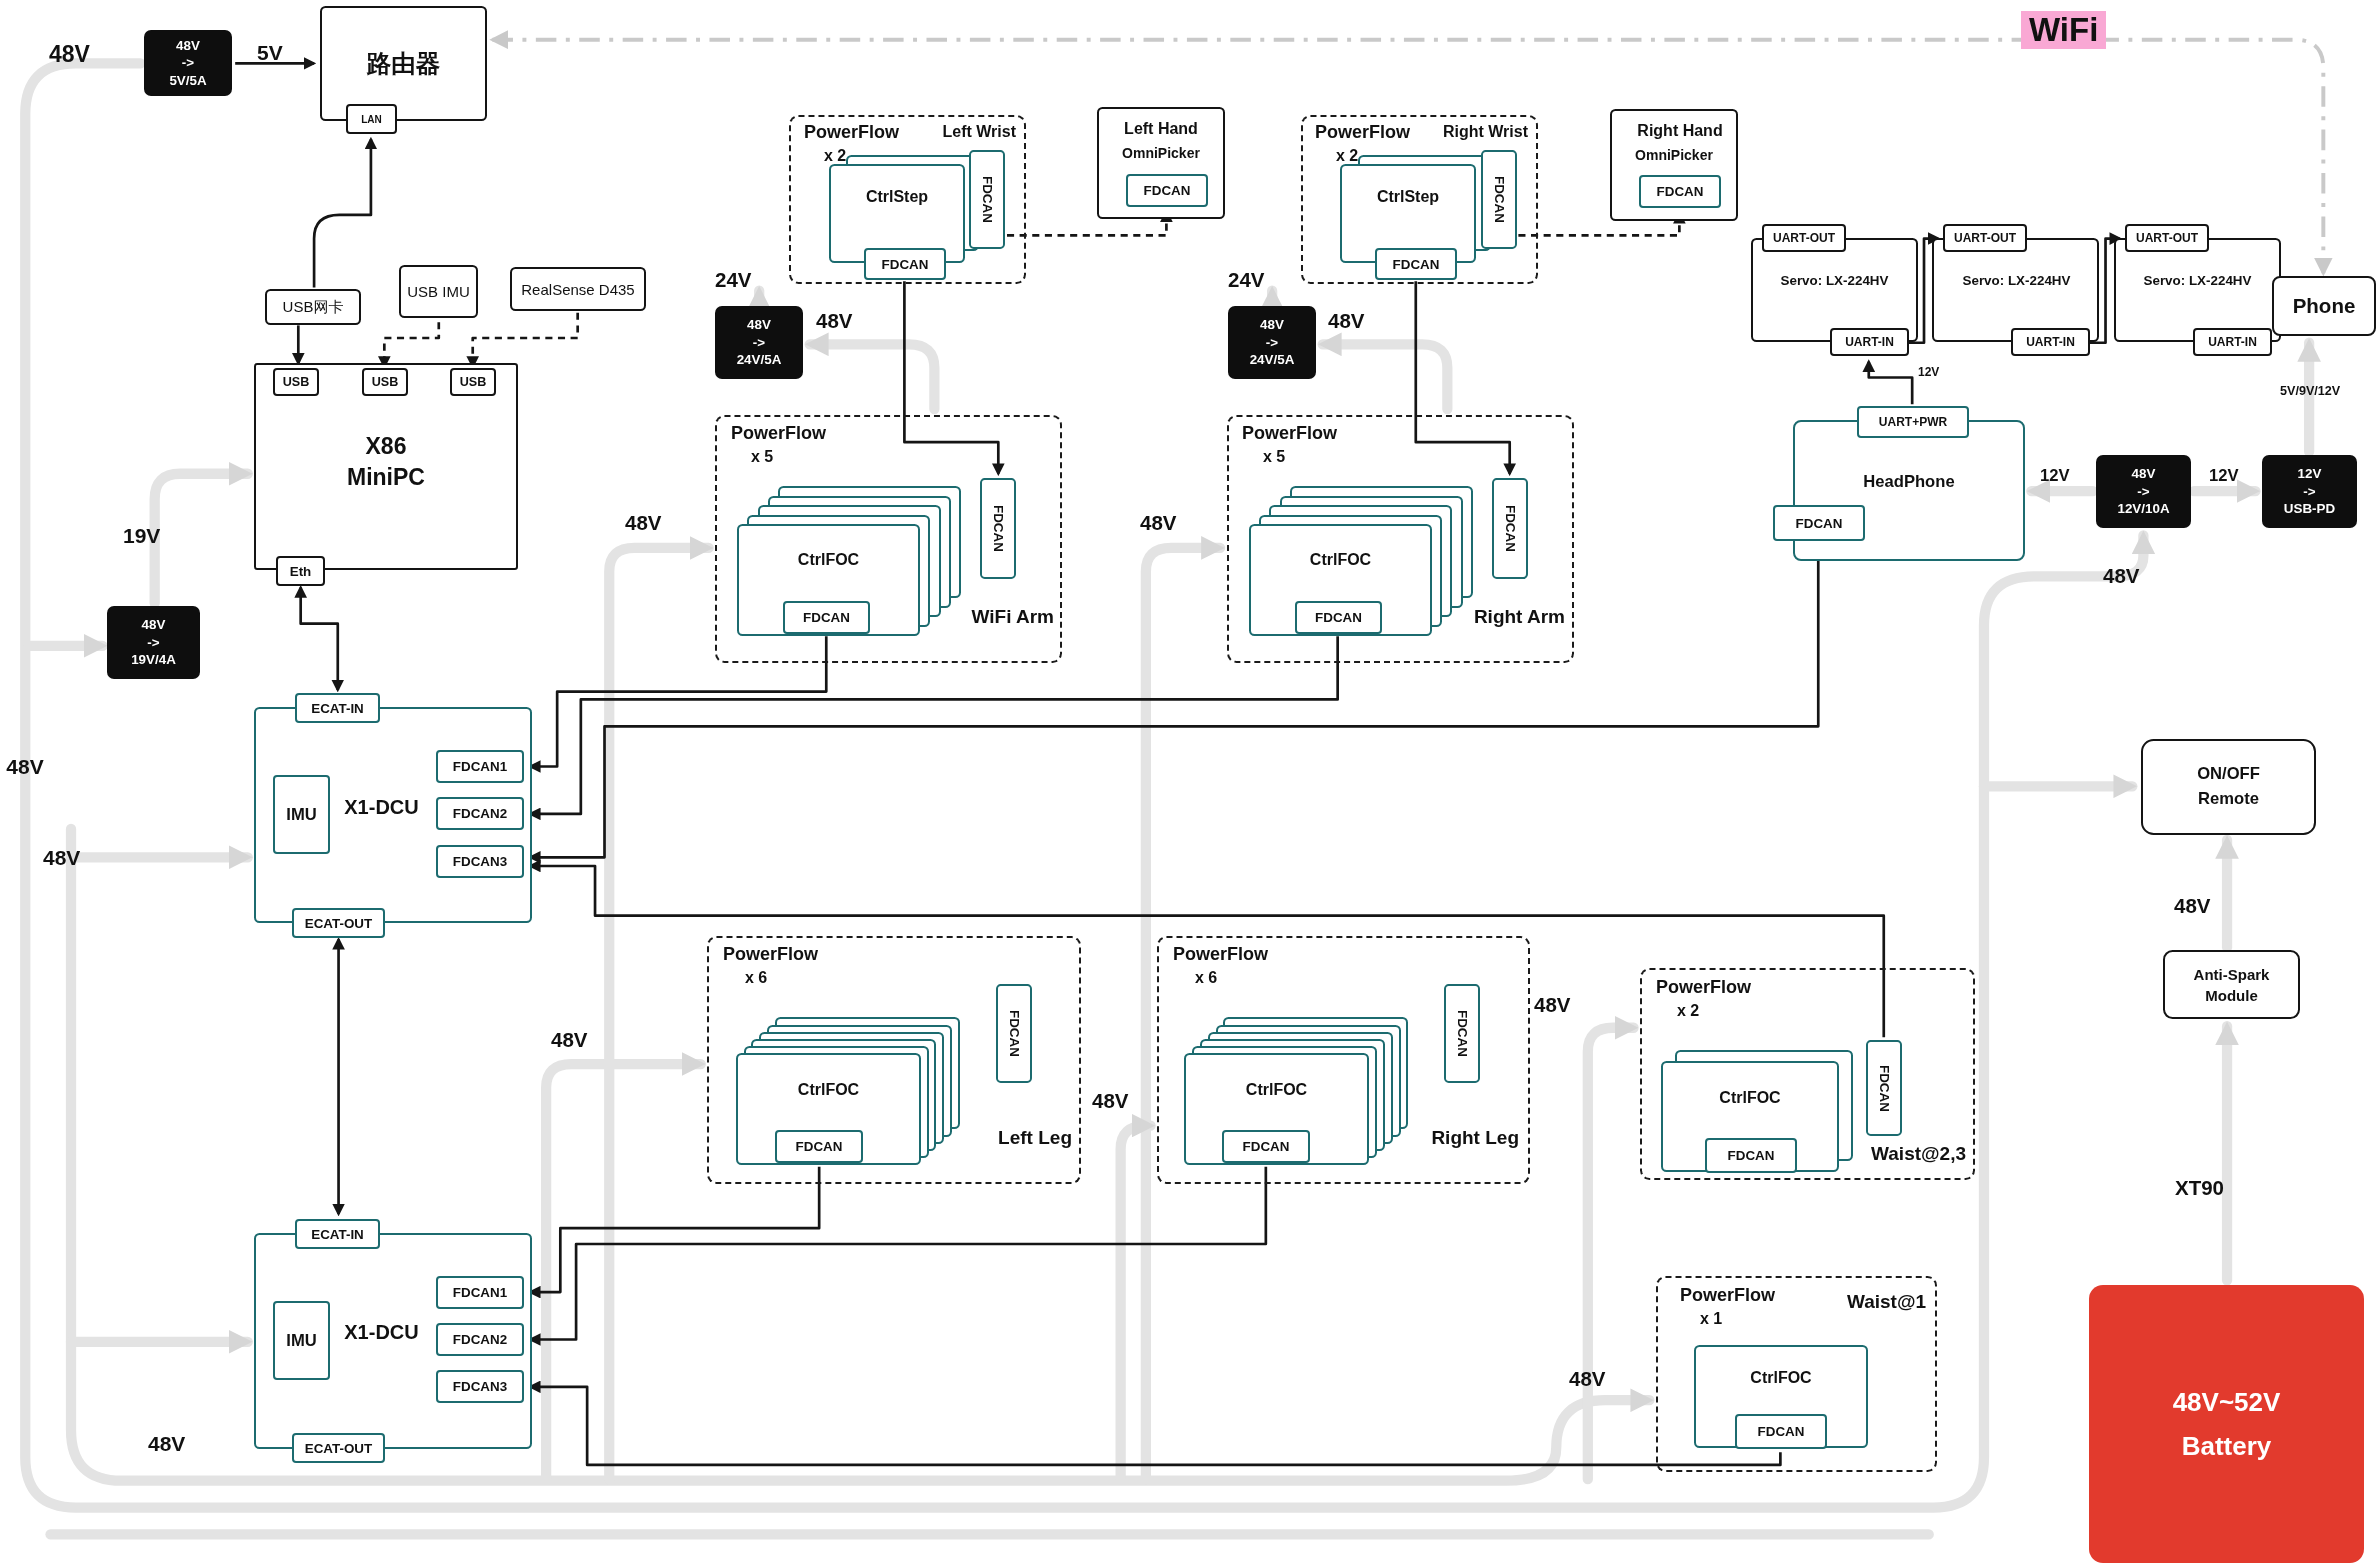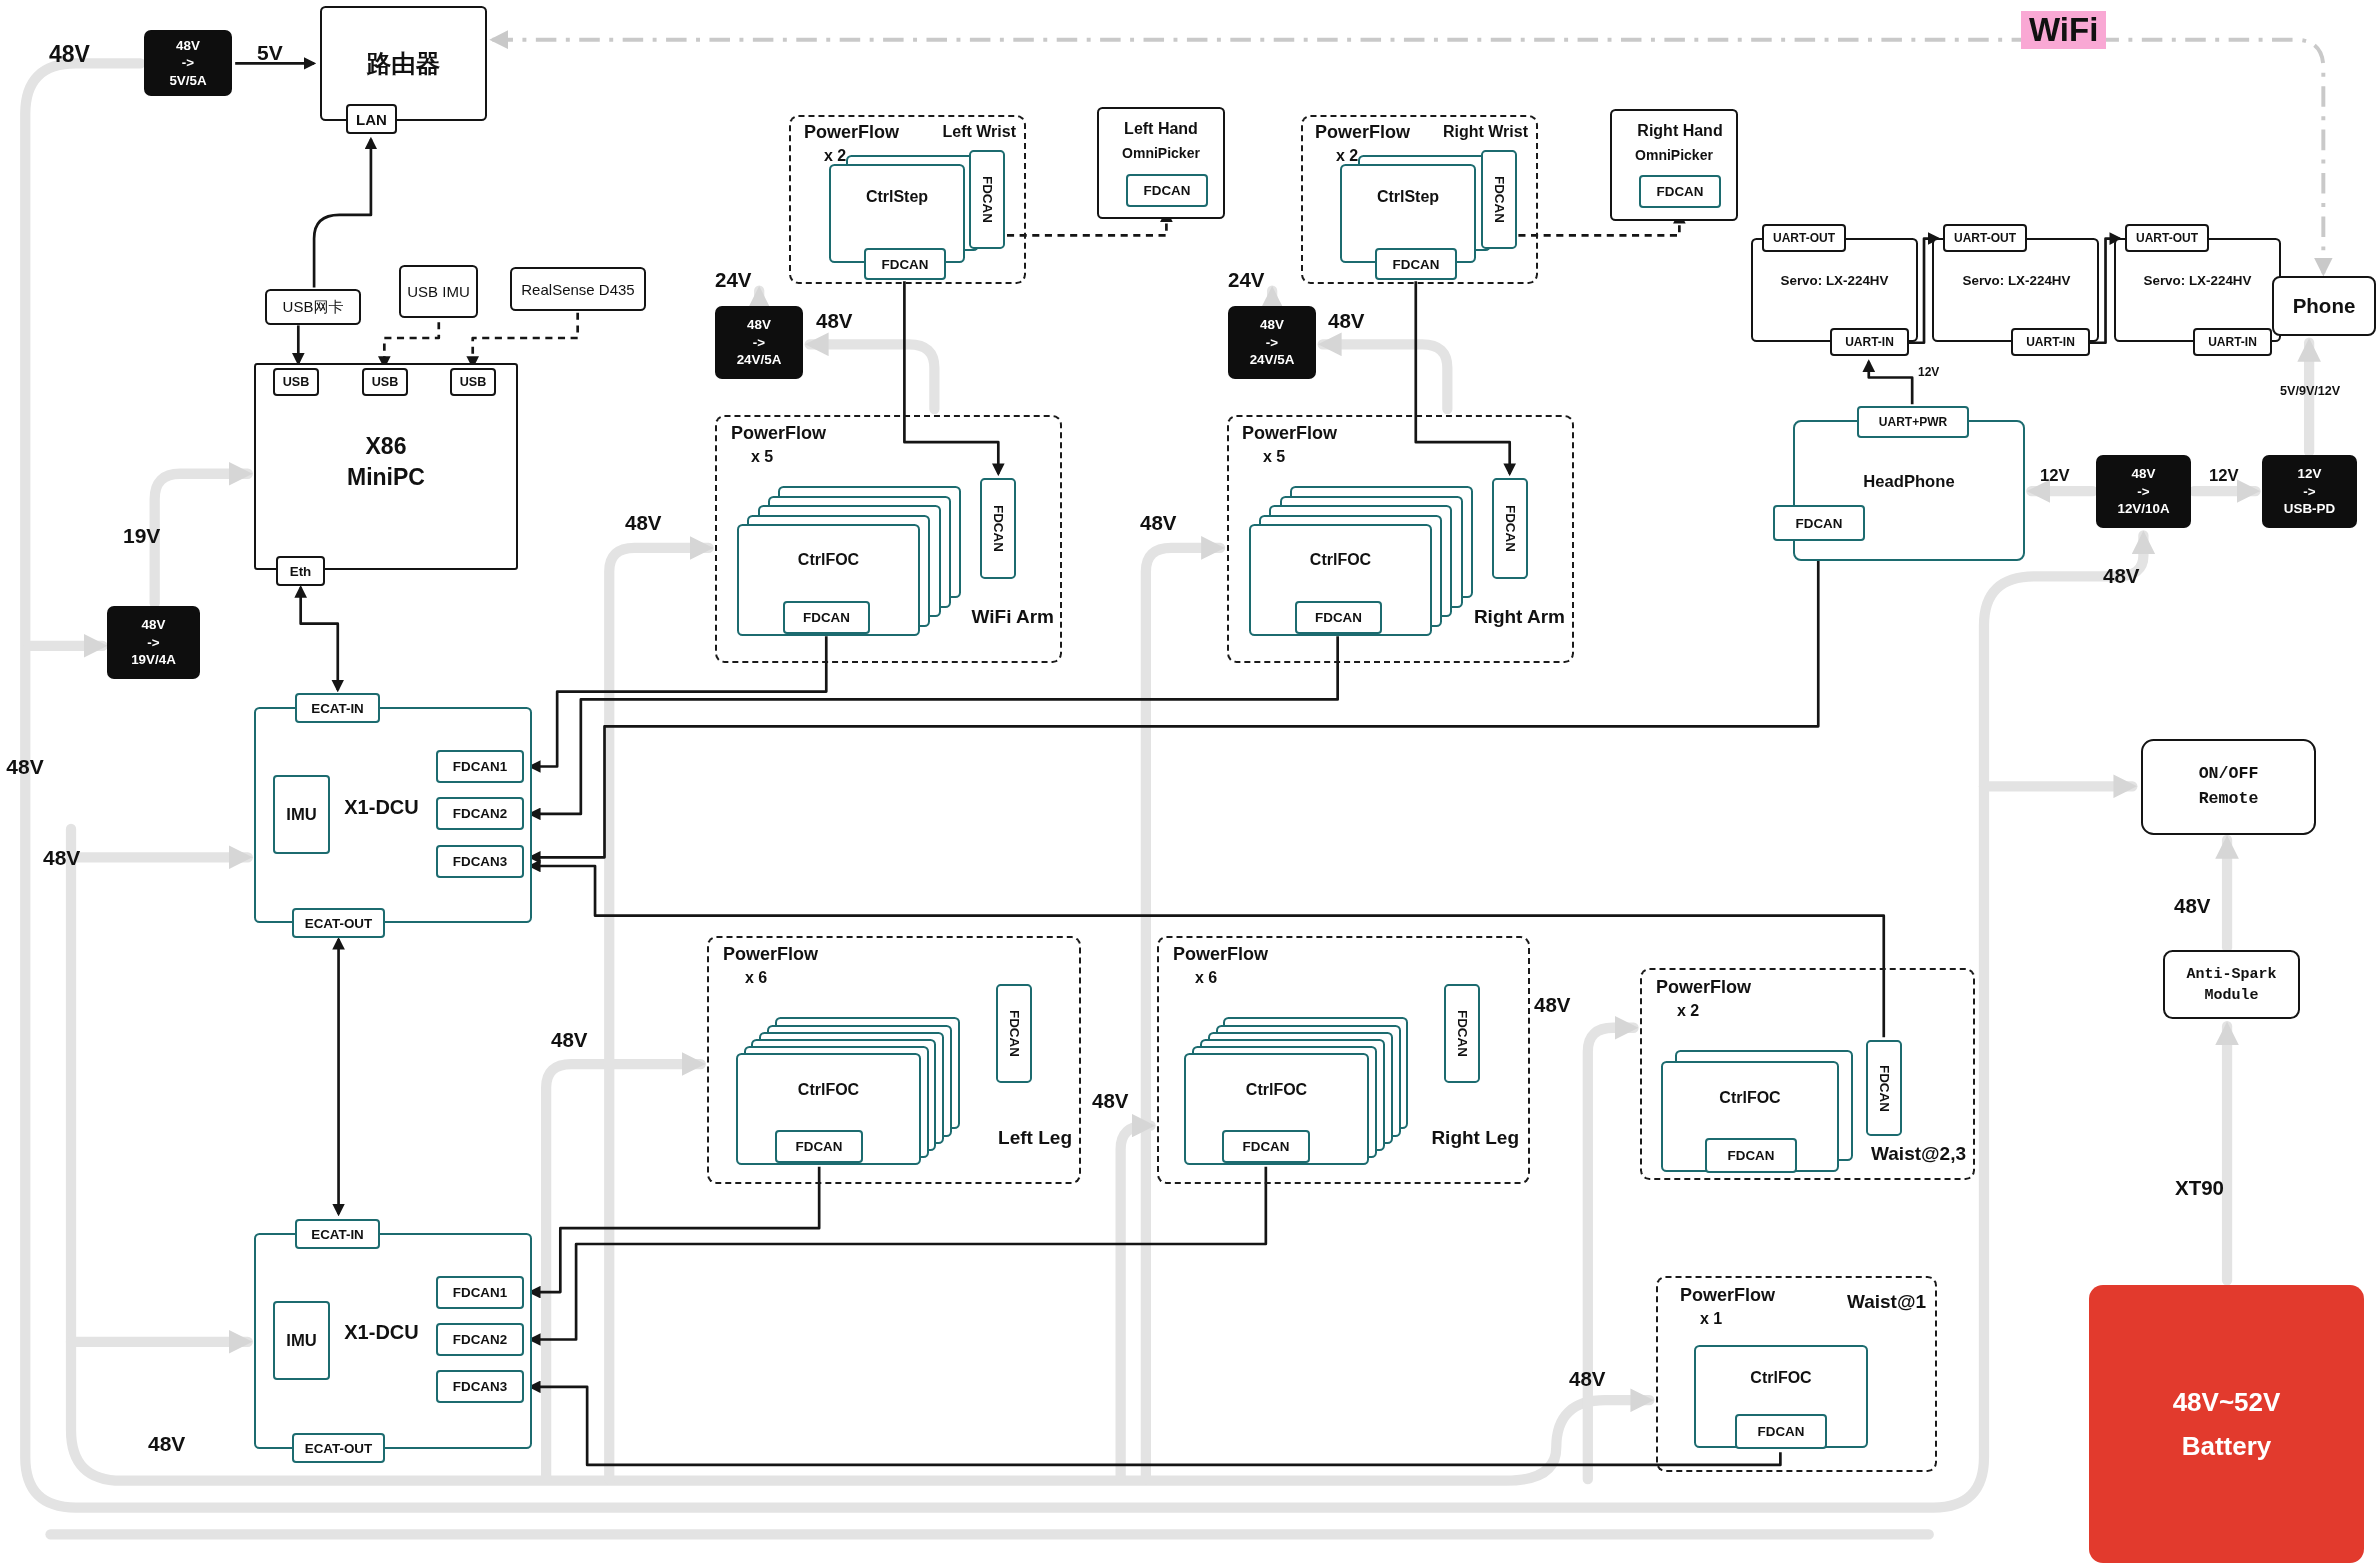--- a/index.html
+++ b/index.html
@@ -17,21 +17,21 @@
   .chip{position:absolute;background:#0e0e0e;color:#fff;border-radius:7px;z-index:3;display:flex;flex-direction:column;
         align-items:center;justify-content:center;font-weight:700;line-height:1.3;text-align:center;}
   .port{position:absolute;background:#fff;border:2px solid #1c6b6f;border-radius:4px;display:flex;align-items:center;
         justify-content:center;font-weight:700;z-index:3;box-sizing:border-box;white-space:nowrap;}
   .portb{border-color:#141414;}
   .card{position:absolute;background:#fff;border:2.4px solid #1c6b6f;border-radius:5.5px;z-index:2;box-sizing:border-box;}
   .vtab{position:absolute;background:#fff;border:2.4px solid #1c6b6f;border-radius:4.7px;z-index:3;display:flex;align-items:center;
         justify-content:center;font-weight:700;writing-mode:vertical-rl;box-sizing:border-box;}
   .txt{position:absolute;font-weight:700;z-index:3;}
   .ctr{display:flex;align-items:center;justify-content:center;text-align:center;}
-  .col{display:flex;flex-direction:column;align-items:center;justify-content:center;text-align:center;font-family:Liberation Mono, monospace;}
+  .col{display:flex;flex-direction:column;align-items:center;justify-content:center;text-align:center;}
   .rt{text-align:right;}
   .battery{position:absolute;background:#e23a2d;color:#fff;border-radius:14px;z-index:3;display:flex;flex-direction:column;
            align-items:center;justify-content:center;font-weight:700;}
   .wifibg{background:#f9a8d4;padding:0 8px;}
 </style>
 </head>
 <body>
 
 <div class="canvas">
 
@@ -100,21 +100,21 @@
   <div class="chip" style="left:144px;top:30px;width:88px;height:66px;font-size:13.4px">
     <div>48V</div>
     <div>-&gt;</div>
     <div>5V/5A</div>
   </div>
   <div class="lbl" style="left:257px;top:41px;font-size:21px">5V</div>
 
   <div class="bx ctr" style="left:320px;top:6.3px;width:167px;height:115px;font-size:24.5px;font-weight:700">
     <span>路由器</span>
   </div>
-  <div class="port portb" style="left:346px;top:104px;width:51px;height:30px;font-size:15px">LAN</div>
+  <div class="port portb" style="left:346px;top:104px;width:51px;height:30px;font-size:10px">LAN</div>
 
   <div class="lbl wifibg" style="left:2021px;top:11px;font-size:33px">WiFi</div>
 
   <div class="bx ctr" style="left:265px;top:289px;width:96px;height:36px;font-size:15px">USB网卡</div>
   <div class="bx ctr" style="left:399px;top:265px;width:79px;height:53px;font-size:15px">USB IMU</div>
   <div class="bx ctr" style="left:510px;top:267px;width:136px;height:44px;font-size:15px">RealSense D435</div>
 
   <div class="bx" style="left:254px;top:363px;width:264px;height:207px;border-radius:3.2px"></div>
   <div class="txt" style="left:254px;top:433px;width:264px;text-align:center;font-size:23px">X86</div>
   <div class="txt" style="left:254px;top:464px;width:264px;text-align:center;font-size:23px">MiniPC</div>

